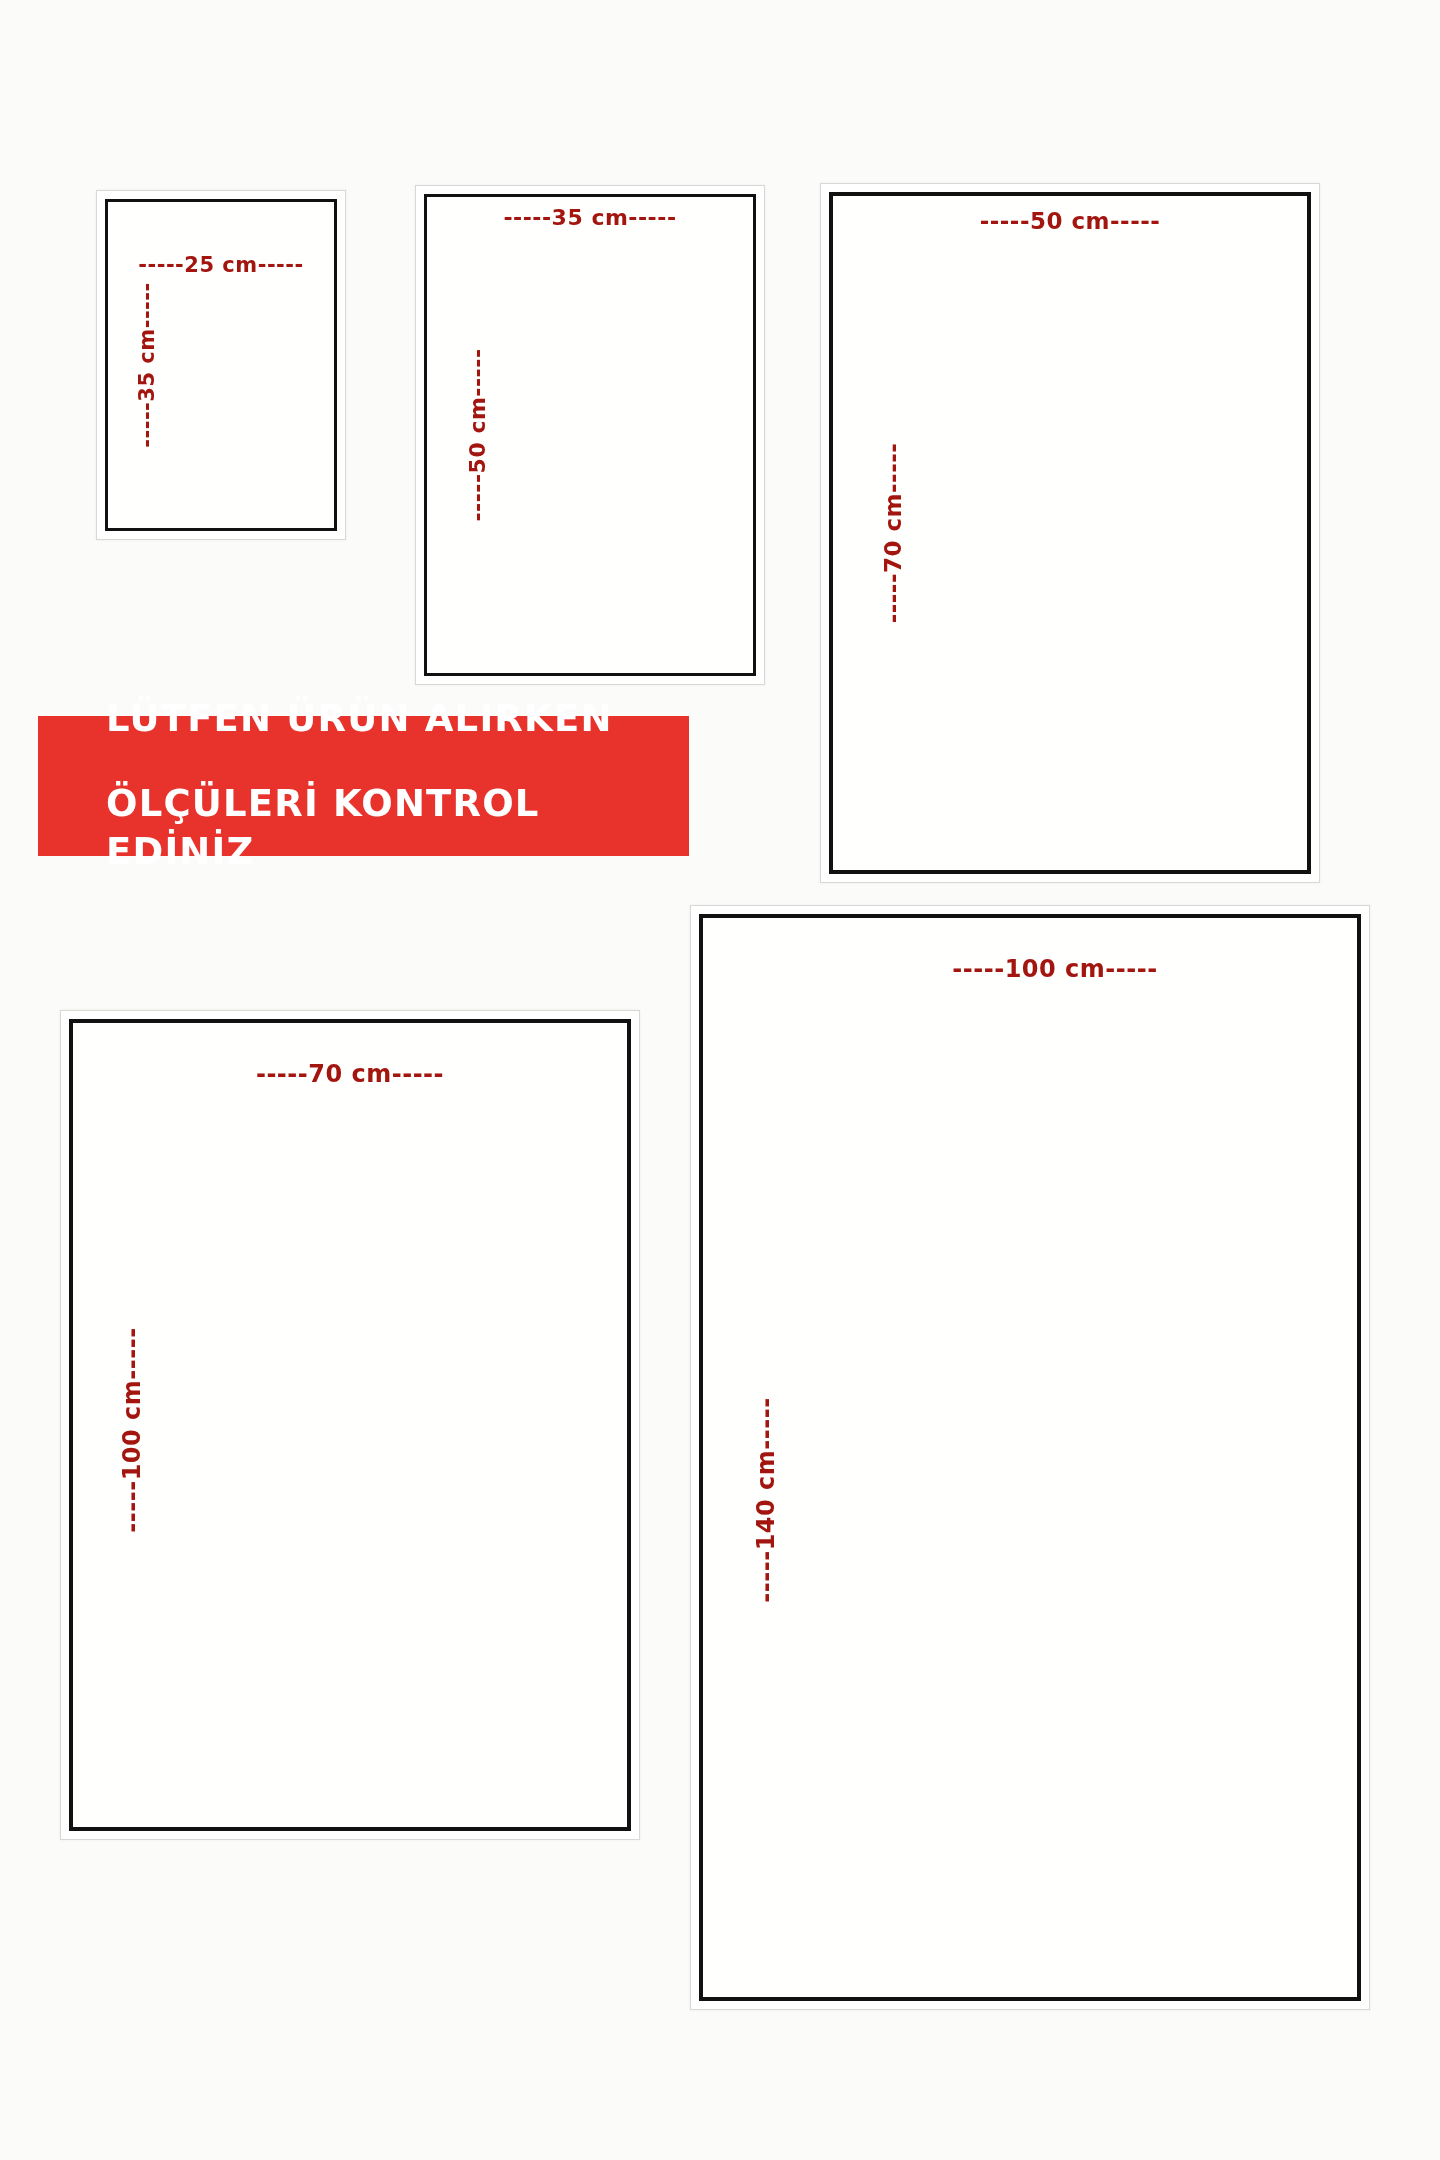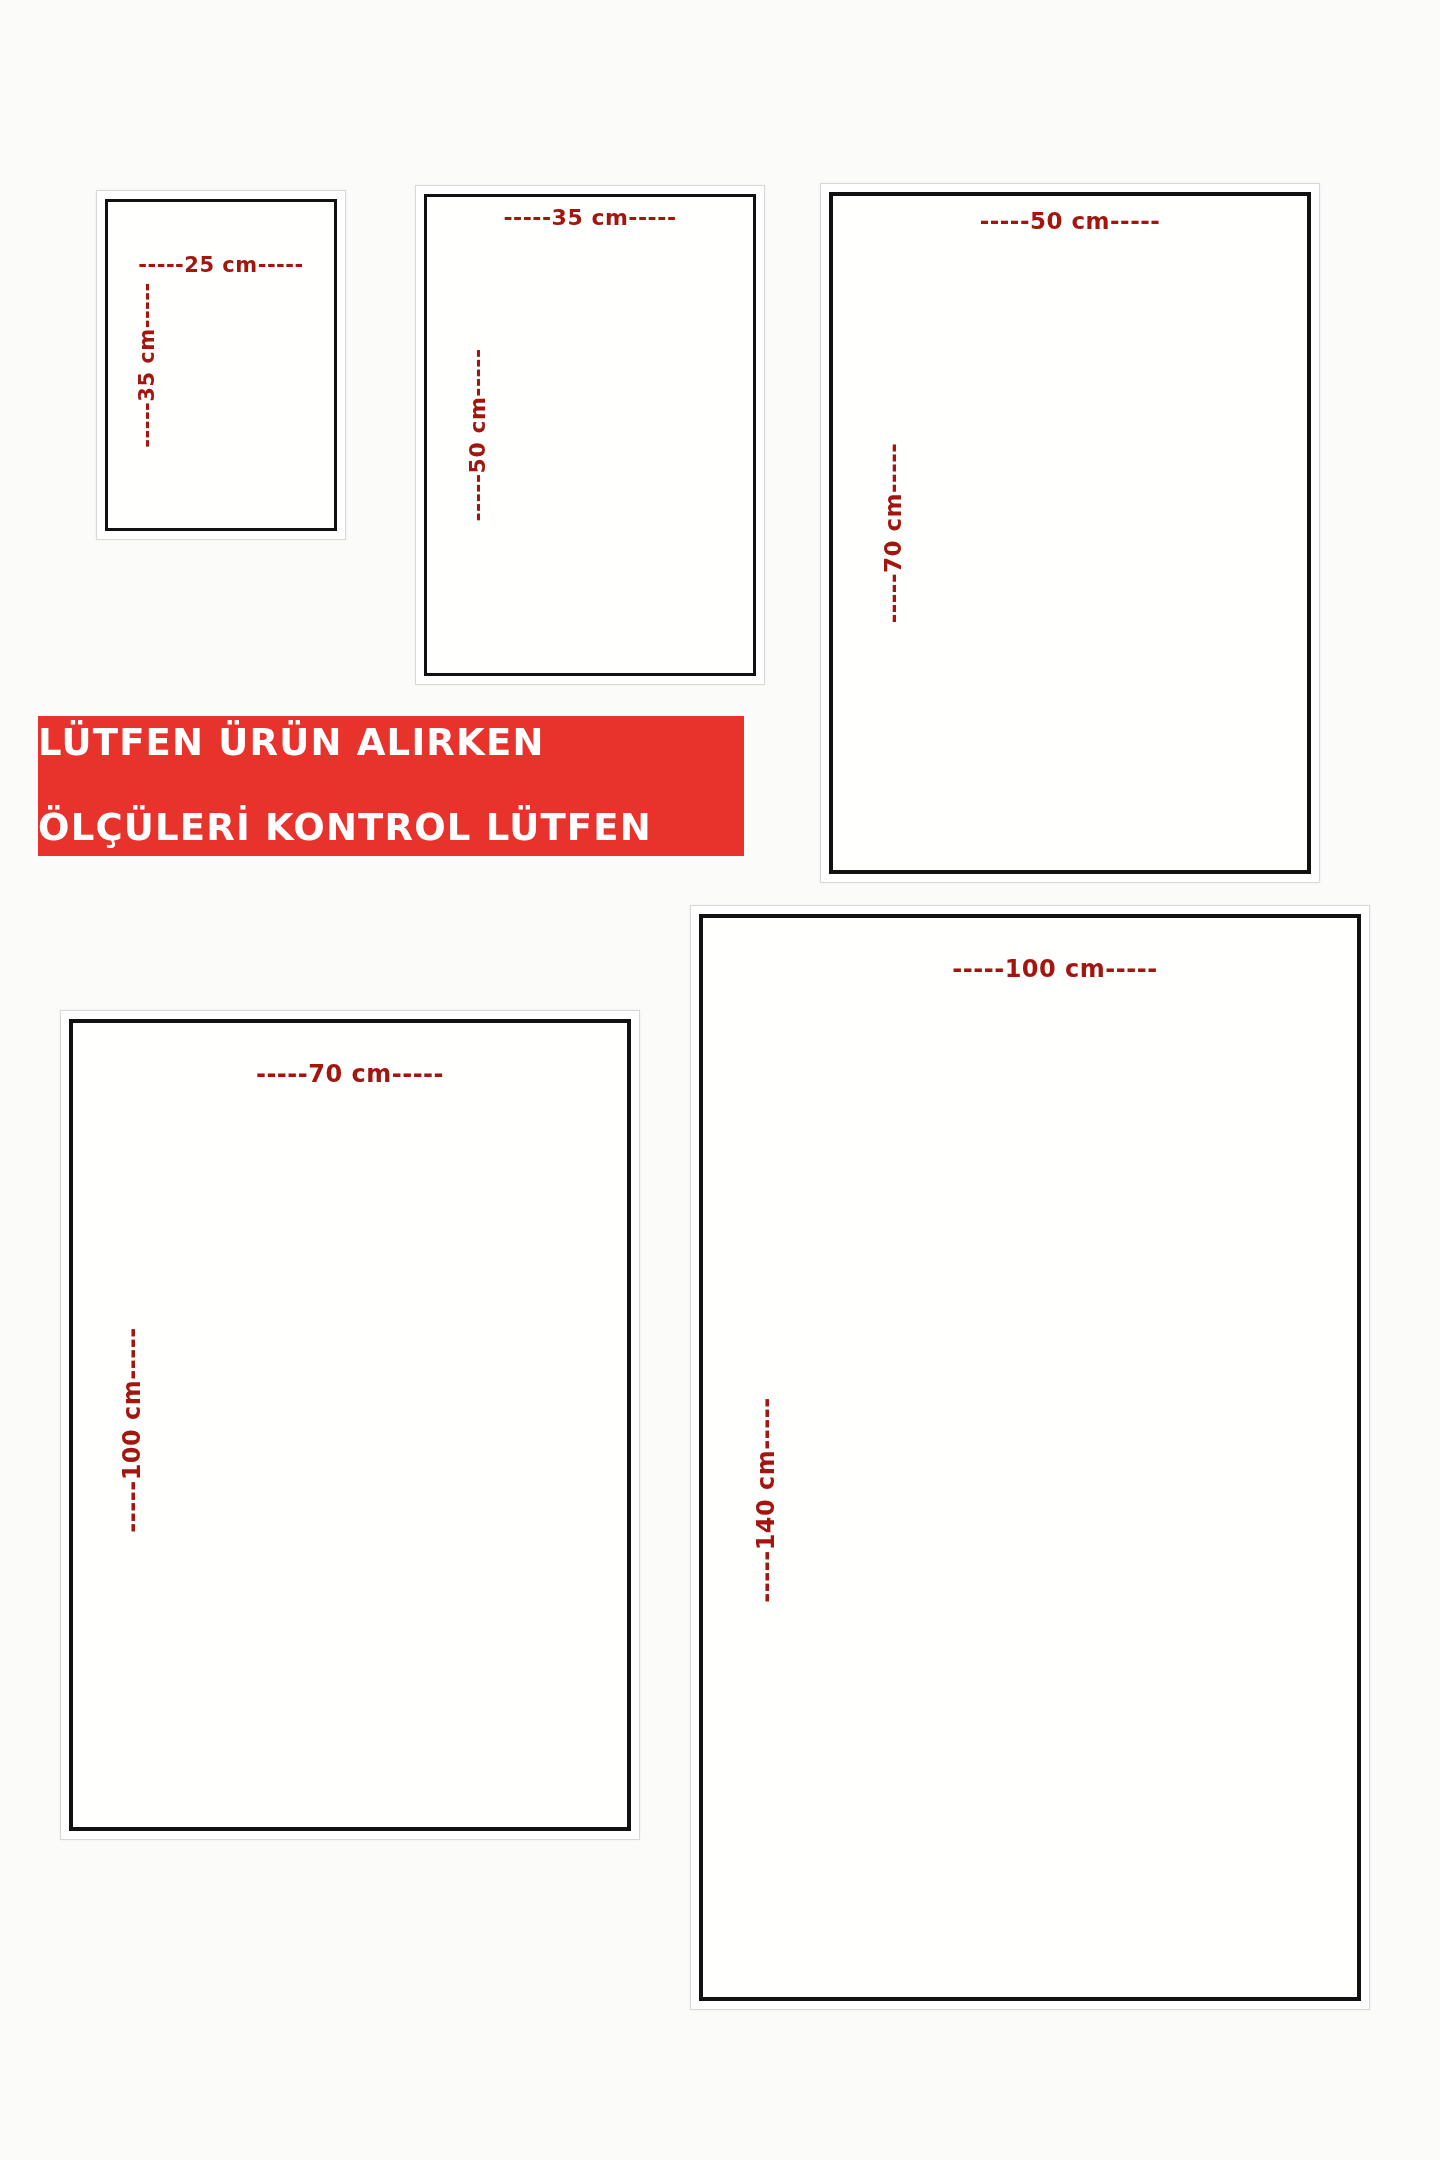--- a/index.html
+++ b/index.html
@@ -60,26 +60,27 @@
     
     transform-origin: 0 0;
     transform: rotate(-90deg) translateX(-50%);
   }
 
   
   #notice {
     position: absolute;
     left: 38px;
     top: 716px;
-    width: 706px;
+    width: 651px;
     height: 140px;
     background: #e8322c;
     display: flex;
     flex-direction: column;
     justify-content: center;
+    padding-left: 68px;
     box-sizing: border-box;
     gap: 36px;
   }
   #notice .line {
     color: #ffffff;
     font-weight: bold;
     font-size: 37px;
     letter-spacing: 1.2px;
     line-height: 1.32;
     font-family: "DejaVu Sans", sans-serif;
@@ -103,21 +104,21 @@
   <div class="dim dim-v" style="left:465px; top:435px; font-size:22px;">-----50 cm-----</div>
 
   <div class="frame" style="left:820px; top:183px; width:500px; height:700px;">
     <div class="inner"></div>
   </div>
   <div class="dim dim-h" style="left:1070px; top:208px; font-size:23px;">-----50 cm-----</div>
   <div class="dim dim-v" style="left:880px; top:533px; font-size:23px;">-----70 cm-----</div>
 
   <div id="notice">
     <div class="line">LÜTFEN ÜRÜN ALIRKEN</div>
-    <div class="line">ÖLÇÜLERİ KONTROL LÜTFEN</div>
+    <div class="line">ÖLÇÜLERİ KONTROL EDİNİZ</div>
   </div>
 
   <div class="frame" style="left:60px; top:1010px; width:580px; height:830px;">
     <div class="inner"></div>
   </div>
   <div class="dim dim-h" style="left:350px; top:1060px; font-size:24px;">-----70 cm-----</div>
   <div class="dim dim-v" style="left:118px; top:1430px; font-size:24px;">-----100 cm-----</div>
 
   <div class="frame" style="left:690px; top:905px; width:680px; height:1105px;">
     <div class="inner"></div>

